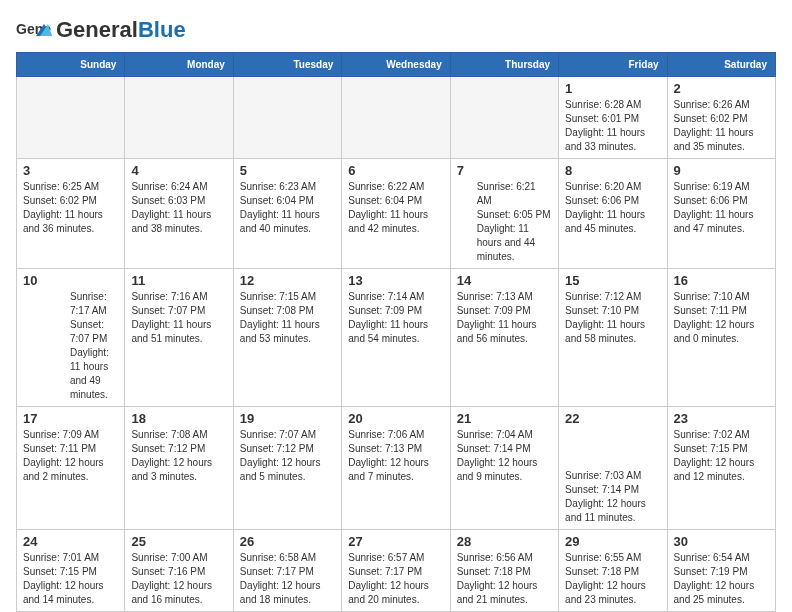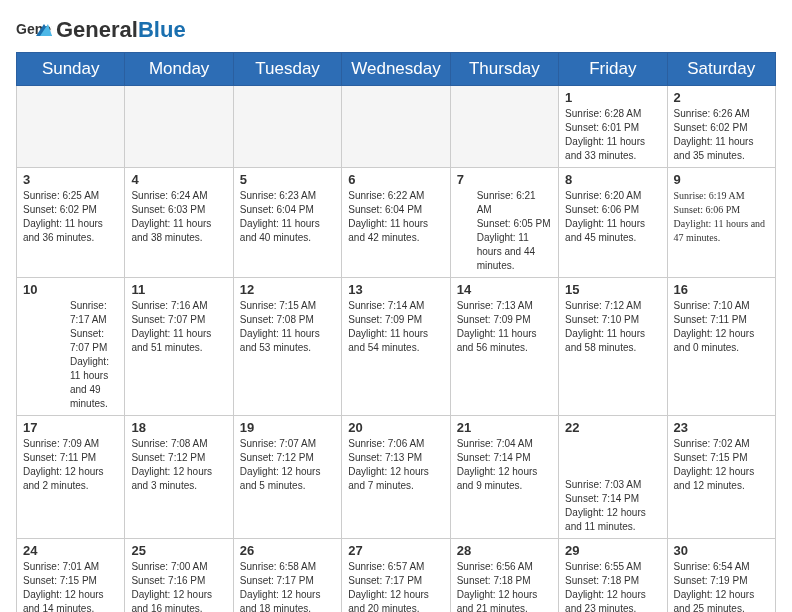--- a/index.html
+++ b/index.html
@@ -39,24 +39,24 @@
     }
     .calendar {
       width: 100%;
       border-collapse: collapse;
       border: 1px solid #ccc;
       font-size: 11px;
     }
     .calendar th {
       background-color: #2d6db5;
       color: #fff;
-      text-align: center;
+      text-align: right;
       padding: 6px 8px;
-      font-size: 17px;
-      font-weight: normal;
+      font-size: 10px;
+      font-weight: bold;
       border: 1px solid #2a5fa0;
     }
     .calendar td {
       vertical-align: top;
       border: 1px solid #ccc;
       padding: 4px 6px;
       width: calc(100% / 7);
       min-height: 70px;
       background: #fff;
     }
@@ -165,21 +165,21 @@
 Daylight: 11 hours and 44 minutes.</div>
         </td>
         <td>
           <span class="day-number">8</span>
           <div class="day-info" style="white-space: pre-line;">Sunrise: 6:20 AM
 Sunset: 6:06 PM
 Daylight: 11 hours and 45 minutes.</div>
         </td>
         <td>
           <span class="day-number">9</span>
-          <div class="day-info" style="white-space: pre-line; font-family: Liberation Serif, serif;">Sunrise: 6:19 AM
+          <div class="day-info" style="white-space: pre-line;">Sunrise: 6:19 AM
 Sunset: 6:06 PM
 Daylight: 11 hours and 47 minutes.</div>
         </td>
       </tr>
       <tr>
         <td>
           <span class="day-number">10</span>
           <div class="day-info" style="white-space: pre-line; margin-left: 47px;">Sunrise: 7:17 AM
 Sunset: 7:07 PM
 Daylight: 11 hours and 49 minutes.</div>

